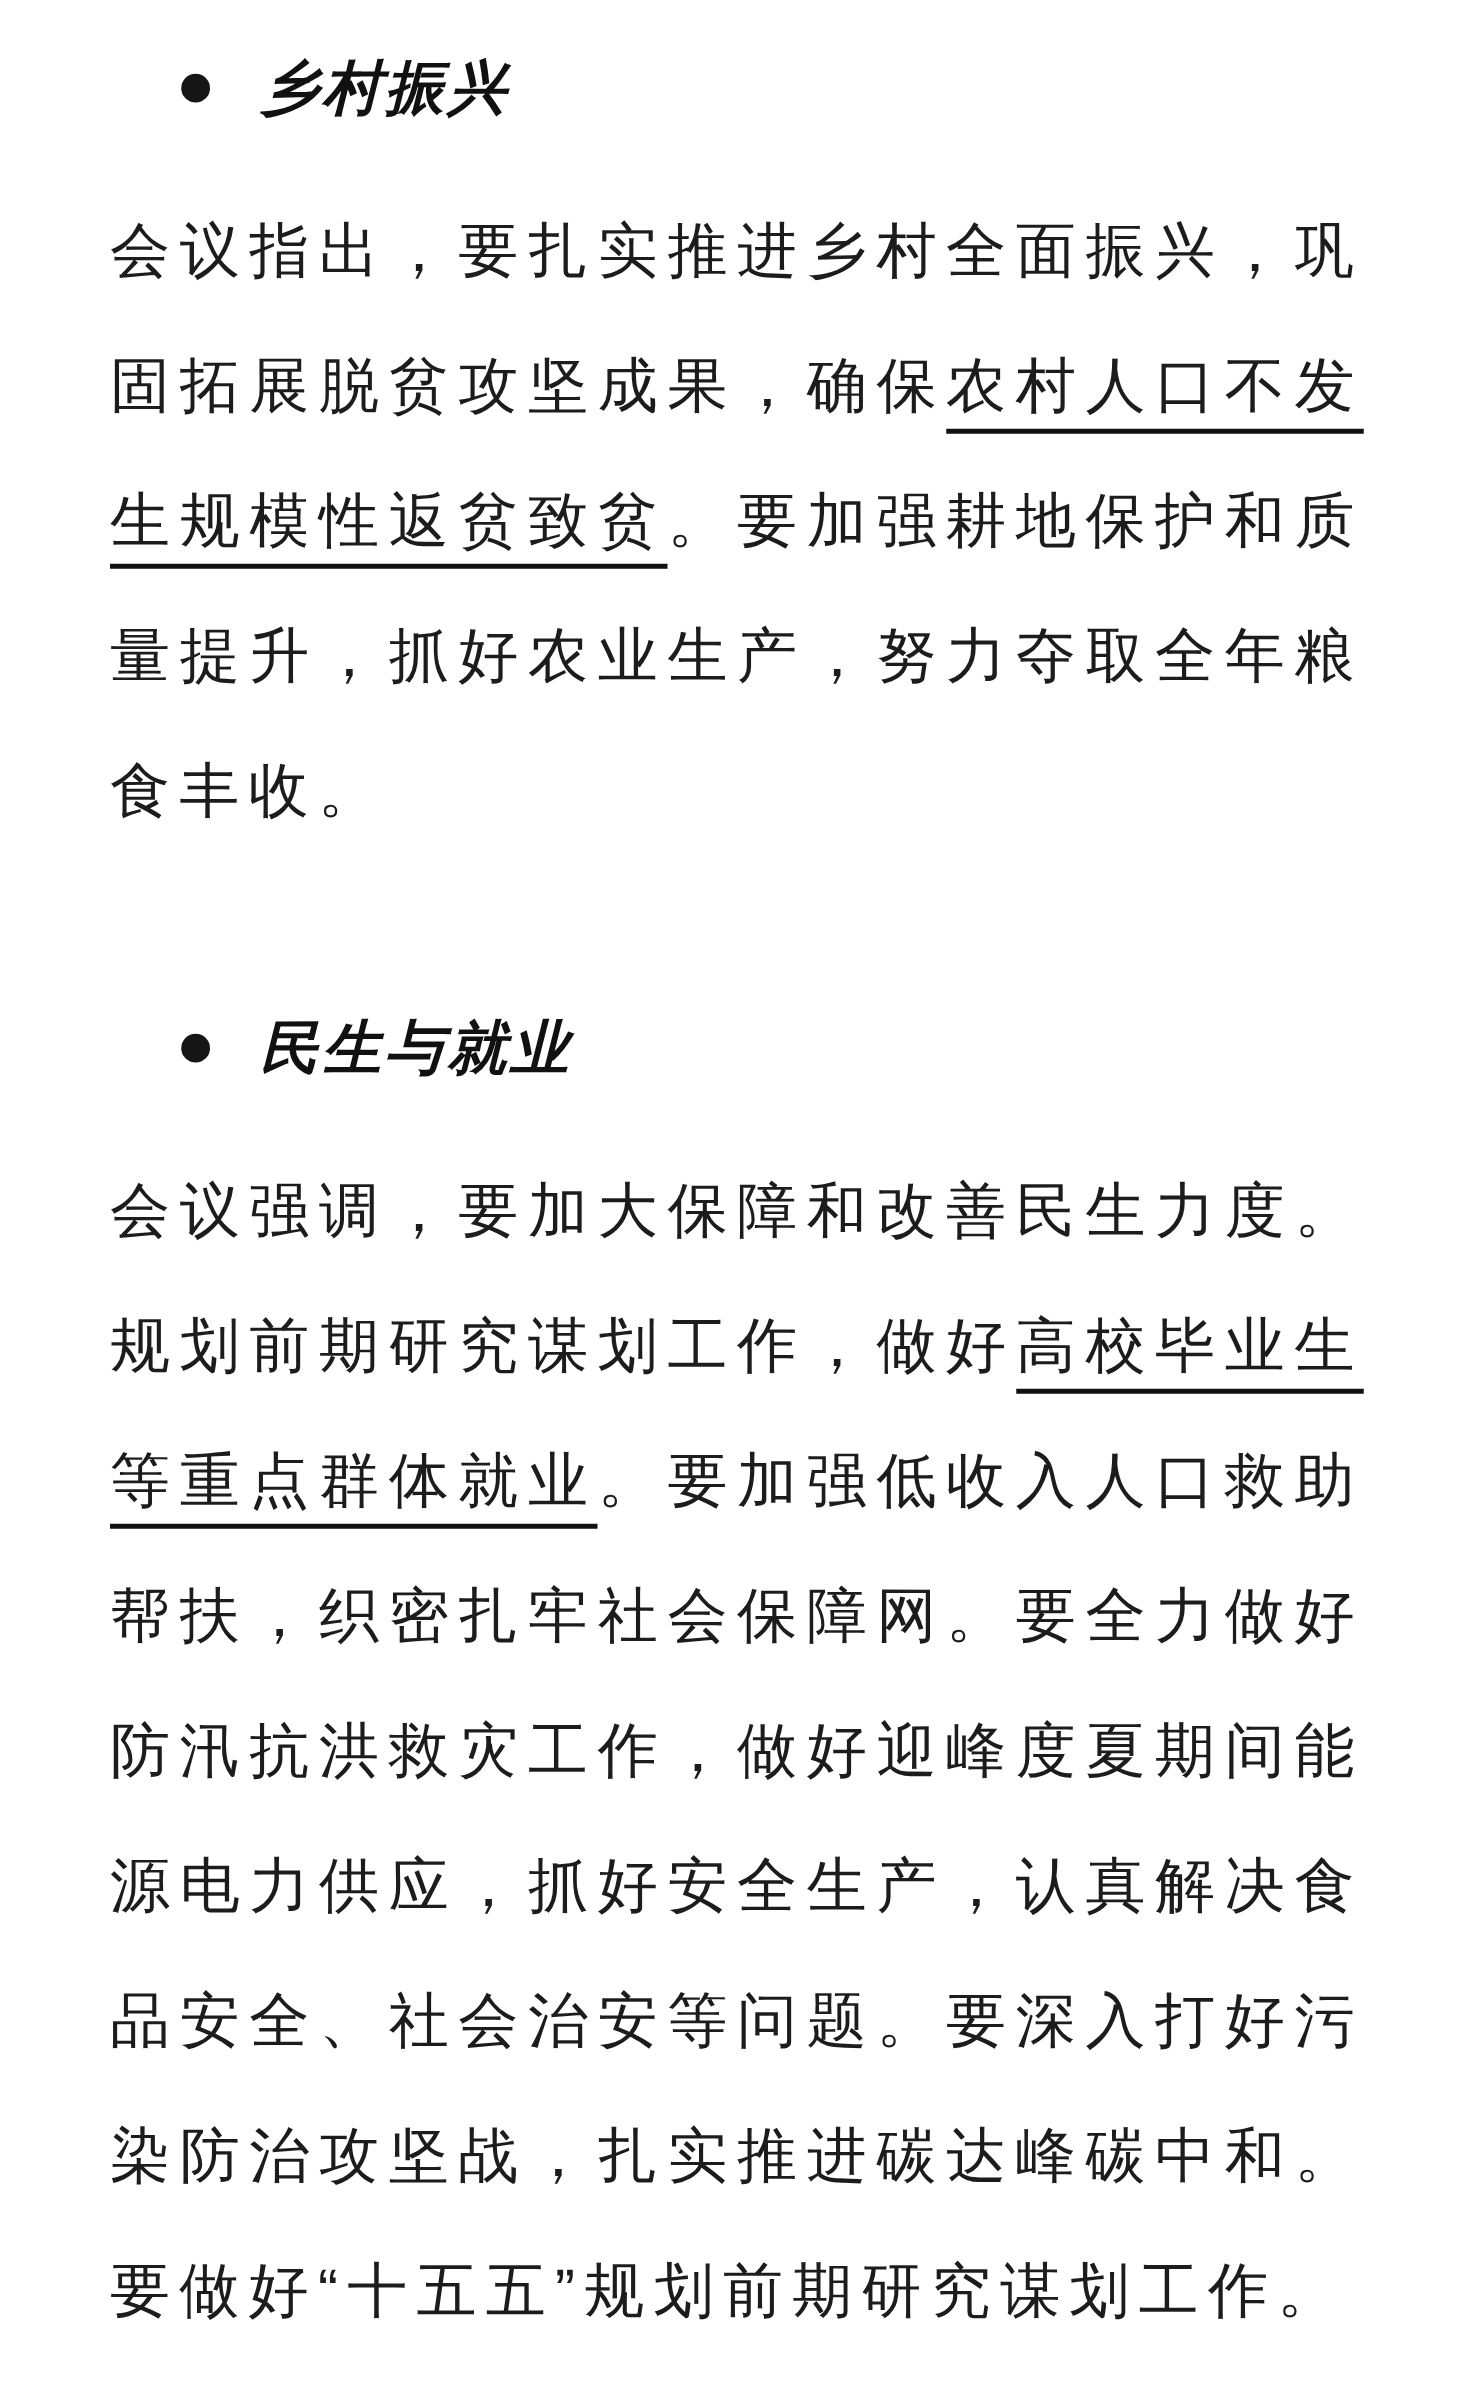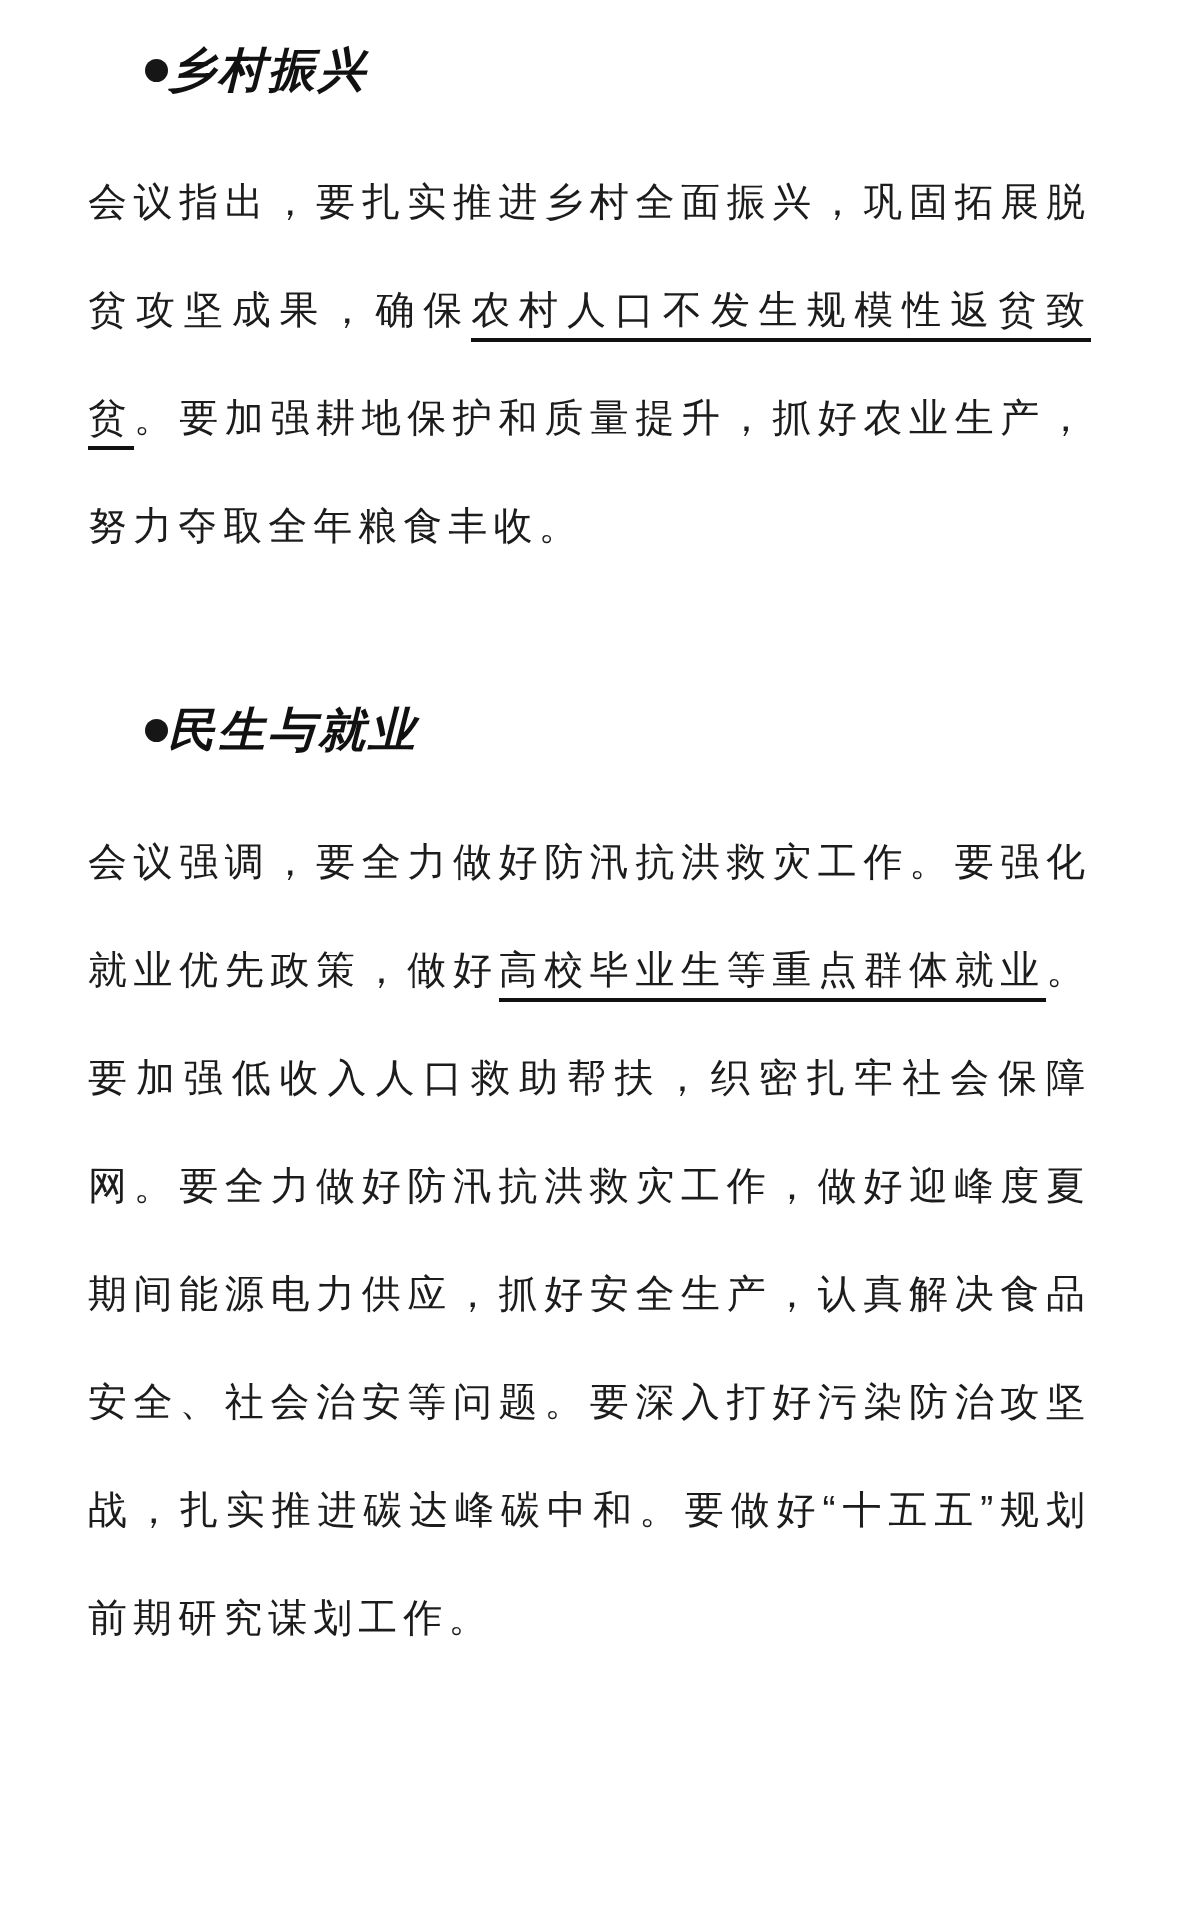--- a/index.html
+++ b/index.html
@@ -12,40 +12,41 @@
     overflow: hidden;
   }
   .page {
     width: 100%;
     height: 100%;
     padding: 38px 88px 30px 88px;
   }
   .section-heading {
     display: flex;
     align-items: center;
+    gap: 40px;
     padding-left: 57px;
     height: 64px;
   }
   .bullet {
     width: 23px;
     height: 23px;
     border-radius: 50%;
     background: #161616;
     flex: 0 0 auto;
   }
   .heading-text {
     font-size: 47px;
     font-weight: bold;
     font-style: italic;
     color: #111111;
     letter-spacing: 3px;
   }
   .body-text {
     margin-top: 46px;
-    font-size: 39px;
+    font-size: 48px;
     line-height: 108px;
     letter-spacing: 0.155em;
     text-align: justify;
     text-justify: inter-character;
     word-break: break-all;
     color: #1c1c1c;
   }
   .u {
     border-bottom: 4px solid #111111;
     padding-bottom: 7px;
@@ -65,16 +66,16 @@
       <span class="heading-text">乡村振兴</span>
     </div>
     <p class="body-text"><span>会议指出，要扎实推进乡村全面振兴，巩固拓展脱贫攻坚成果，确保</span><span class="u">农村人口不发生规模性返贫致贫</span><span>。要加强耕地保护和质量提升，抓好农业生产，努力夺取全年粮食丰收。</span></p>
   </section>
 
   <section class="section">
     <div class="section-heading">
       <span class="bullet"></span>
       <span class="heading-text">民生与就业</span>
     </div>
-    <p class="body-text"><span>会议强调，要全力做好防汛抗洪救灾工作。要强化就业优先政策，做好</span><span class="u">高校毕业生等重点群体就业</span><span>。要加强低收入人口救助帮扶，织密扎牢社会保障网。要全力做好防汛抗洪救灾工作，做好迎峰度夏期间能源电力供应，抓好安全生产，认真解决食品安全、社会治安等问题。要深入打好污染防治攻坚战，扎实推进碳达峰碳中和。要做好“十五五”规划前期研究谋划工作。</span></p>
+    <p class="body-text"><span>会议强调，要加大保障和改善民生力度。规划前期研究谋划工作，做好</span><span class="u">高校毕业生等重点群体就业</span><span>。要加强低收入人口救助帮扶，织密扎牢社会保障网。要全力做好防汛抗洪救灾工作，做好迎峰度夏期间能源电力供应，抓好安全生产，认真解决食品安全、社会治安等问题。要深入打好污染防治攻坚战，扎实推进碳达峰碳中和。要做好“十五五”规划前期研究谋划工作。</span></p>
   </section>
 
 </div>
 
 </body></html>

